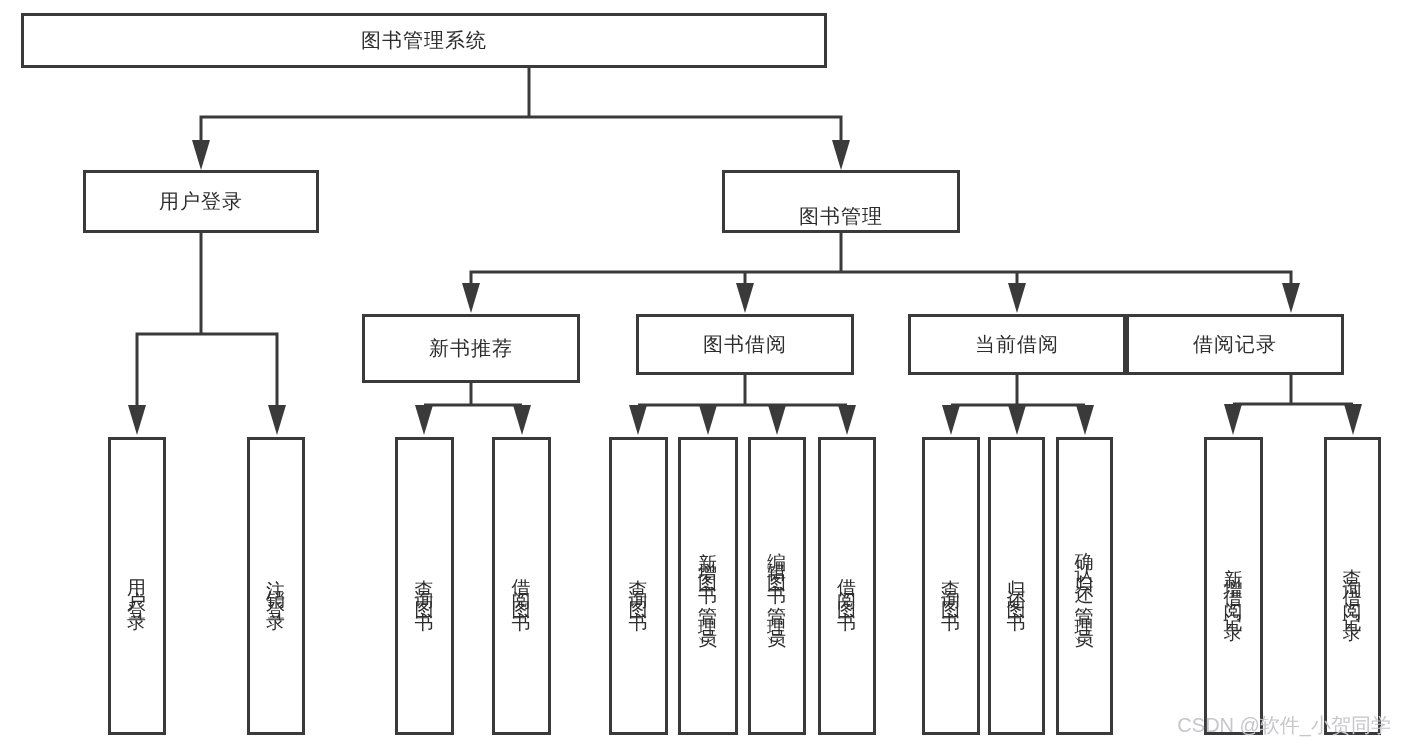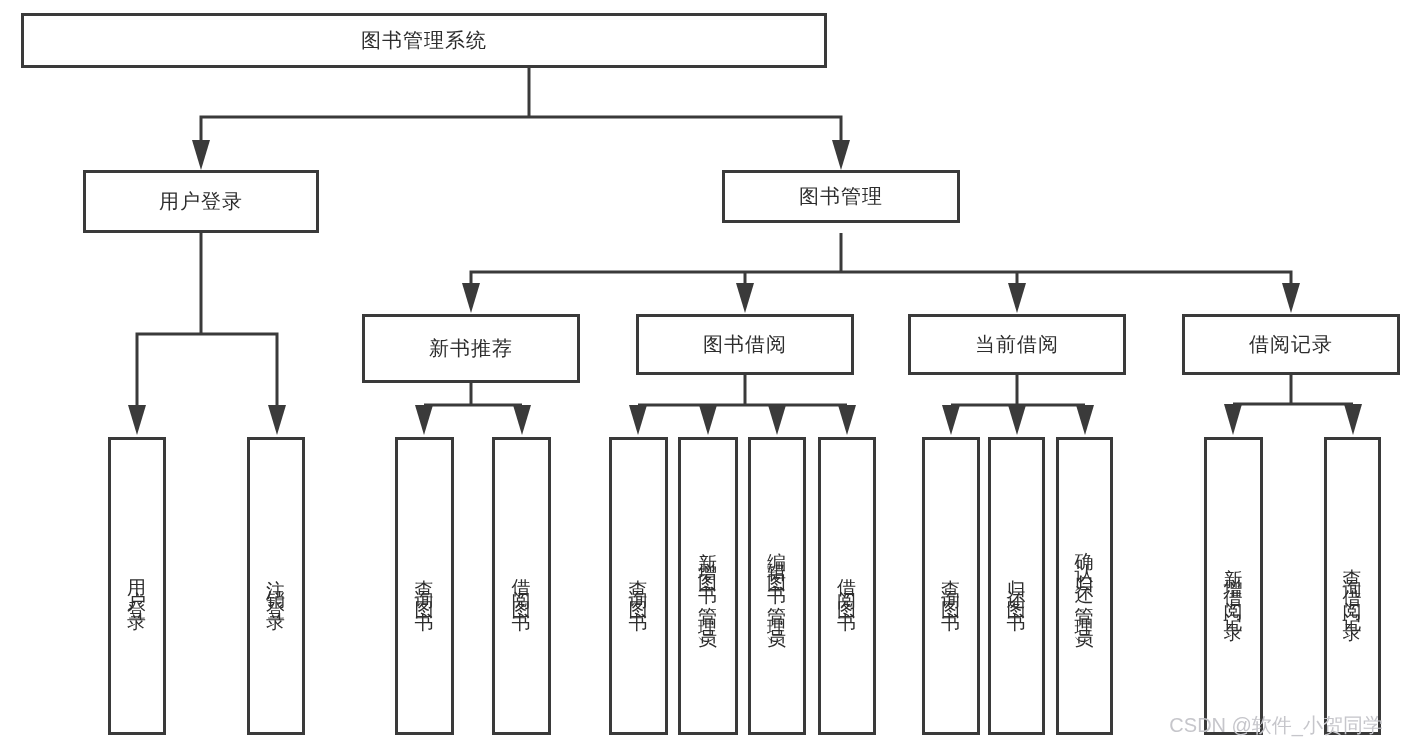--- a/index.html
+++ b/index.html
@@ -46,21 +46,21 @@
   .v-label {
     writing-mode: vertical-rl;
     text-orientation: mixed;
     font-size: 19px;
     line-height: 1;
     letter-spacing: 11px;
     white-space: nowrap;
   }
   .watermark {
     position: absolute;
-    right: 22px;
+    right: 14px;
     bottom: 8px;
     font-size: 20px;
     color: var(--watermark-color, #c6c6cb);
     z-index: 3;
     white-space: nowrap;
   }
 </style>
 </head>
 <body>
 
@@ -111,34 +111,34 @@
     <polygon class="arrow" points="1344,404 1362,404 1353,435"></polygon>
   </svg>
 
   <div class="box" style="left:21px; top:13px; width:806px; height:55px;">
     <span class="h-label">图书管理系统</span>
   </div>
 
   <div class="box" style="left:83px; top:170px; width:236px; height:63px;">
     <span class="h-label">用户登录</span>
   </div>
-  <div class="box" style="left:722px; top:170px; width:238px; height:53px;">
+  <div class="box" style="left:722px; top:170px; width:238px; height:63px;align-items:flex-end;">
     <span class="h-label">图书管理</span>
   </div>
 
   <div class="box" style="left:362px; top:314px; width:218px; height:69px;">
     <span class="h-label">新书推荐</span>
   </div>
   <div class="box" style="left:908px; top:314px; width:218px; height:61px;">
     <span class="h-label">当前借阅</span>
   </div>
   <div class="box" style="left:636px; top:314px; width:218px; height:61px;">
     <span class="h-label">图书借阅</span>
   </div>
-  <div class="box" style="left:1182px; top:314px; width:218px; height:61px;">
+  <div class="box" style="left:1126px; top:314px; width:218px; height:61px;">
     <span class="h-label">借阅记录</span>
   </div>
 
   <div class="box" style="left:108px; top:437px; width:58px; height:298px;">
     <span class="v-label">用户登录</span>
   </div>
   <div class="box" style="left:247px; top:437px; width:58px; height:298px;">
     <span class="v-label">注销登录</span>
   </div>
 

